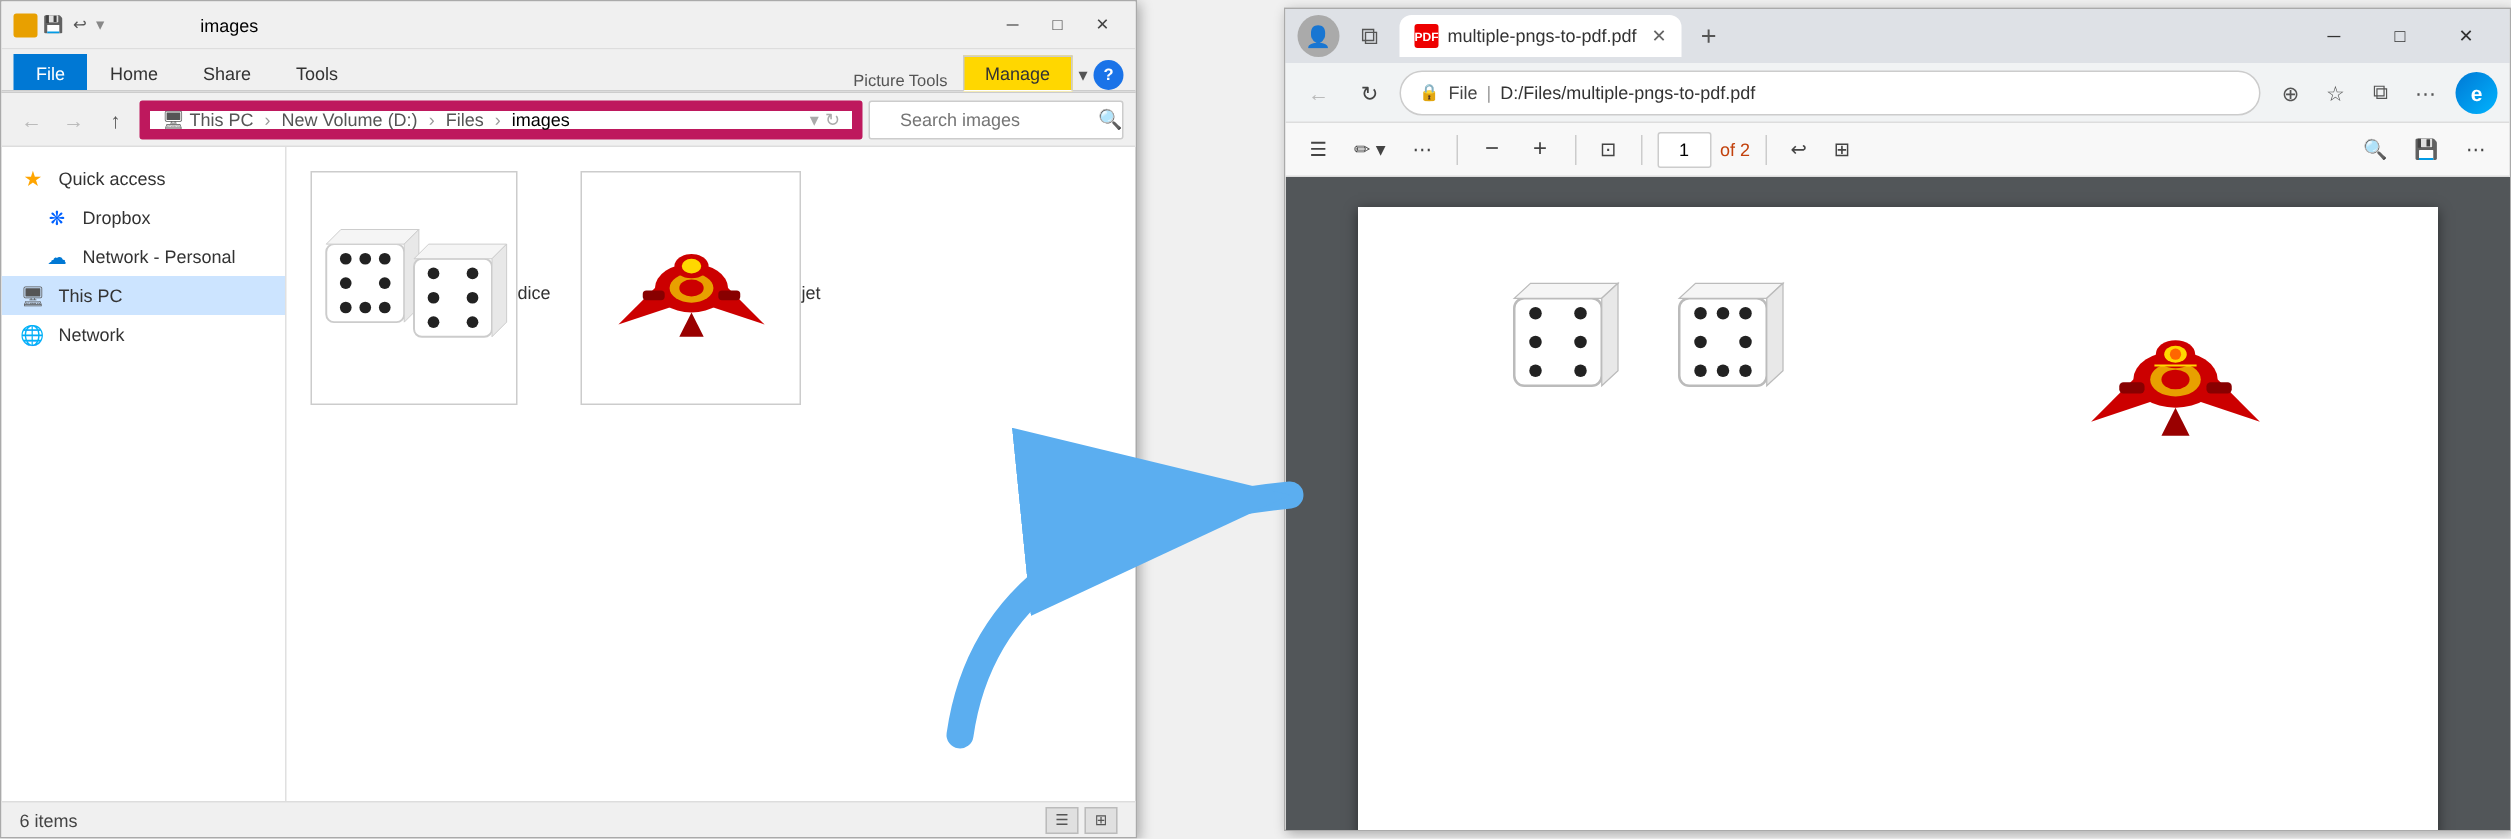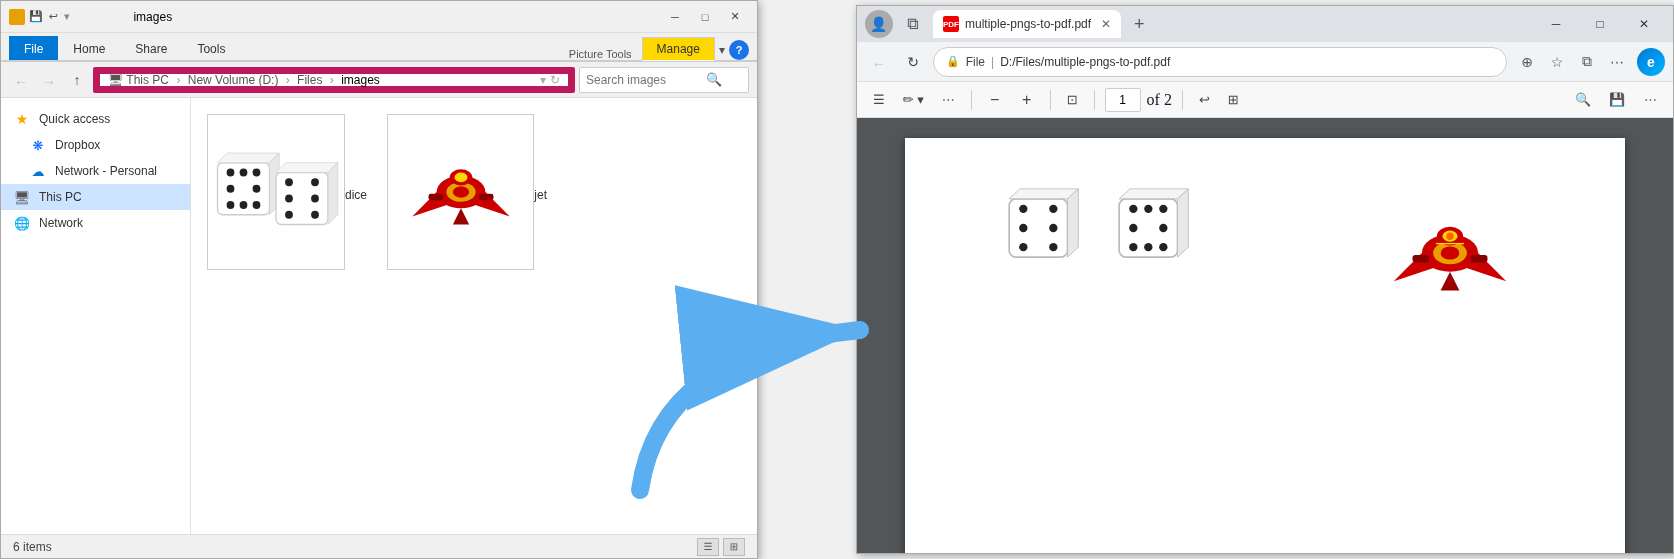--- a/index.html
+++ b/index.html
@@ -142,23 +142,23 @@
     }
     .address-breadcrumb .sep { color: #999; margin: 0 4px; }
     .address-breadcrumb .current { color: #000; font-weight: 500; }
     .search-box {
       width: 170px;
       height: 26px;
       border: 1px solid #ccc;
       background: #fff;
       display: flex;
       align-items: center;
-      padding: 0 6px;
+      padding: 0 20px;
       border-radius: 2px;
-      gap: 0;
+      gap: 12px;
     }
     .search-box input {
       border: none;
       outline: none;
       font-size: 12px;
       color: #999;
       width: 120px;
       background: transparent;
     }
     .search-icon-svg { color: #666; font-size: 13px; }
@@ -473,21 +473,21 @@
       margin: 0 4px;
     }
     .pdf-page-input {
       width: 36px;
       height: 24px;
       border: 1px solid #ccc;
       text-align: center;
       font-size: 12px;
       border-radius: 2px;
     }
-    .pdf-page-total { font-size: 16px; color: #0f172a; font-family: Liberation Serif, serif; }
+    .pdf-page-total { font-size: 12px; color: #c2410c; }
     .pdf-zoom-btn {
       width: 26px;
       height: 26px;
       background: transparent;
       border: none;
       cursor: pointer;
       font-size: 16px;
       color: #444;
       display: flex;
       align-items: center;

